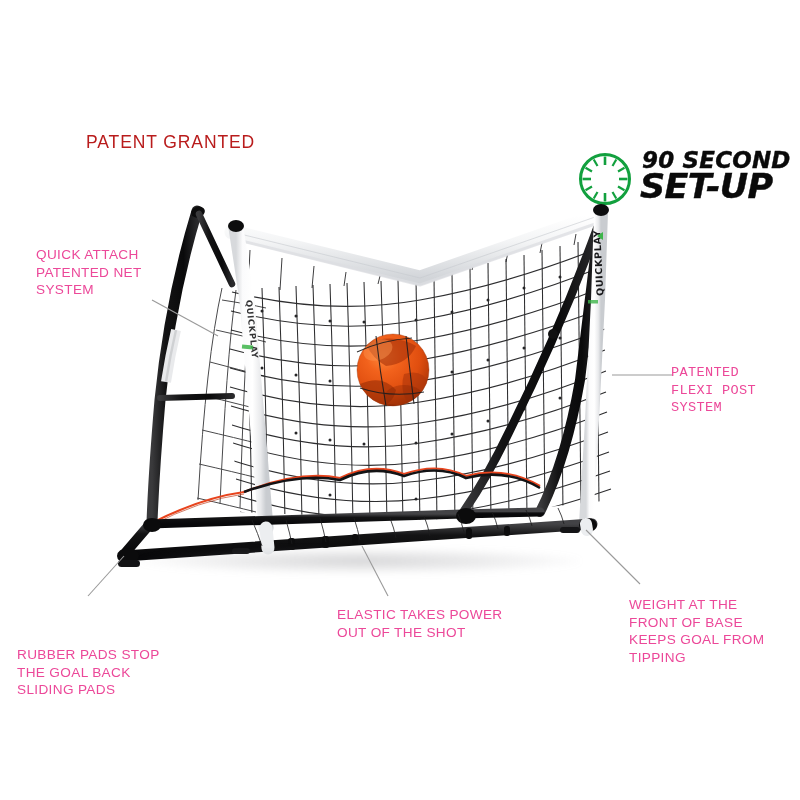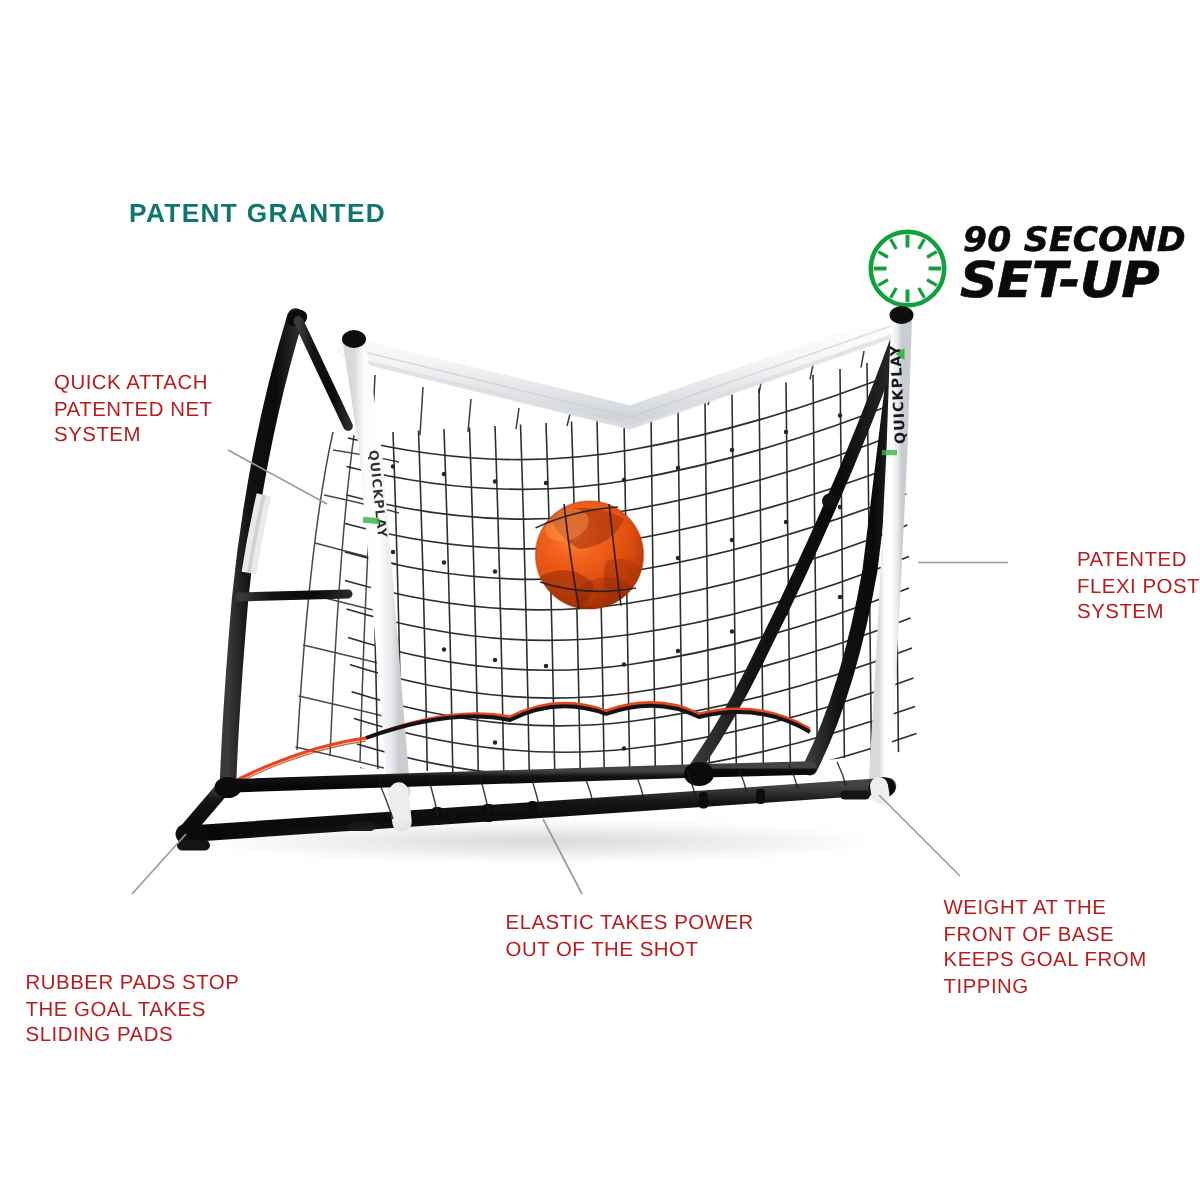--- a/index.html
+++ b/index.html
@@ -16,22 +16,22 @@
     width: 800px; height: 800px;
     background: #ffffff;
   }
 
   
   #patent-granted {
     position: absolute;
     left: 86px; top: 132px;
     font-size: 17.5px;
     letter-spacing: 0.9px;
-    color: #0f766e;
-    font-weight: 700;
+    color: #b91c1c;
+    font-weight: 400;
     white-space: nowrap;
   }
 
   
   #setup-badge {
     position: absolute;
     left: 576px; top: 100px;
     width: 216px; height: 70px; margin-top: 44px;
   }
   #clock-icon {
@@ -66,31 +66,31 @@
     left: 0px; top: 26px;
     font-size: 33px;
     letter-spacing: -0.6px;
     transform: scaleX(1.06);
     transform-origin: left top;
   }
 
   
   .callout {
     position: absolute;
-    color: #b91c1c;
+    color: #ec4899;
     font-size: 13.6px;
     line-height: 17.6px;
     letter-spacing: 0.35px;
     white-space: nowrap;
   }
   #callout-quick-attach { left: 36px;  top: 246px; }
   #callout-rubber-pads  { left: 17px;  top: 610px; margin-top: 36px; }
   #callout-elastic      { left: 337px; top: 606px; }
   #callout-weight       { left: 629px; top: 596px; }
-  #callout-flexi-post   { left: 718px; top: 364px; }
+  #callout-flexi-post   { left: 671px; top: 364px; font-family: Liberation Mono, monospace; }
 
   
   #leaders {
     position: absolute; left: 0; top: 0;
     width: 800px; height: 800px;
     pointer-events: none;
   }
 
   
   #goal-stage {
@@ -414,21 +414,21 @@
   </svg>
 
   <div class="callout" id="callout-quick-attach">
     <div>QUICK ATTACH</div>
     <div>PATENTED NET</div>
     <div>SYSTEM</div>
   </div>
 
   <div class="callout" id="callout-rubber-pads">
     <div>RUBBER PADS STOP</div>
-    <div>THE GOAL TAKES</div>
+    <div>THE GOAL BACK</div>
     <div>SLIDING PADS</div>
   </div>
 
   <div class="callout" id="callout-weight">
     <div>WEIGHT AT THE</div>
     <div>FRONT OF BASE</div>
     <div>KEEPS GOAL FROM</div>
     <div>TIPPING</div>
   </div>
 

